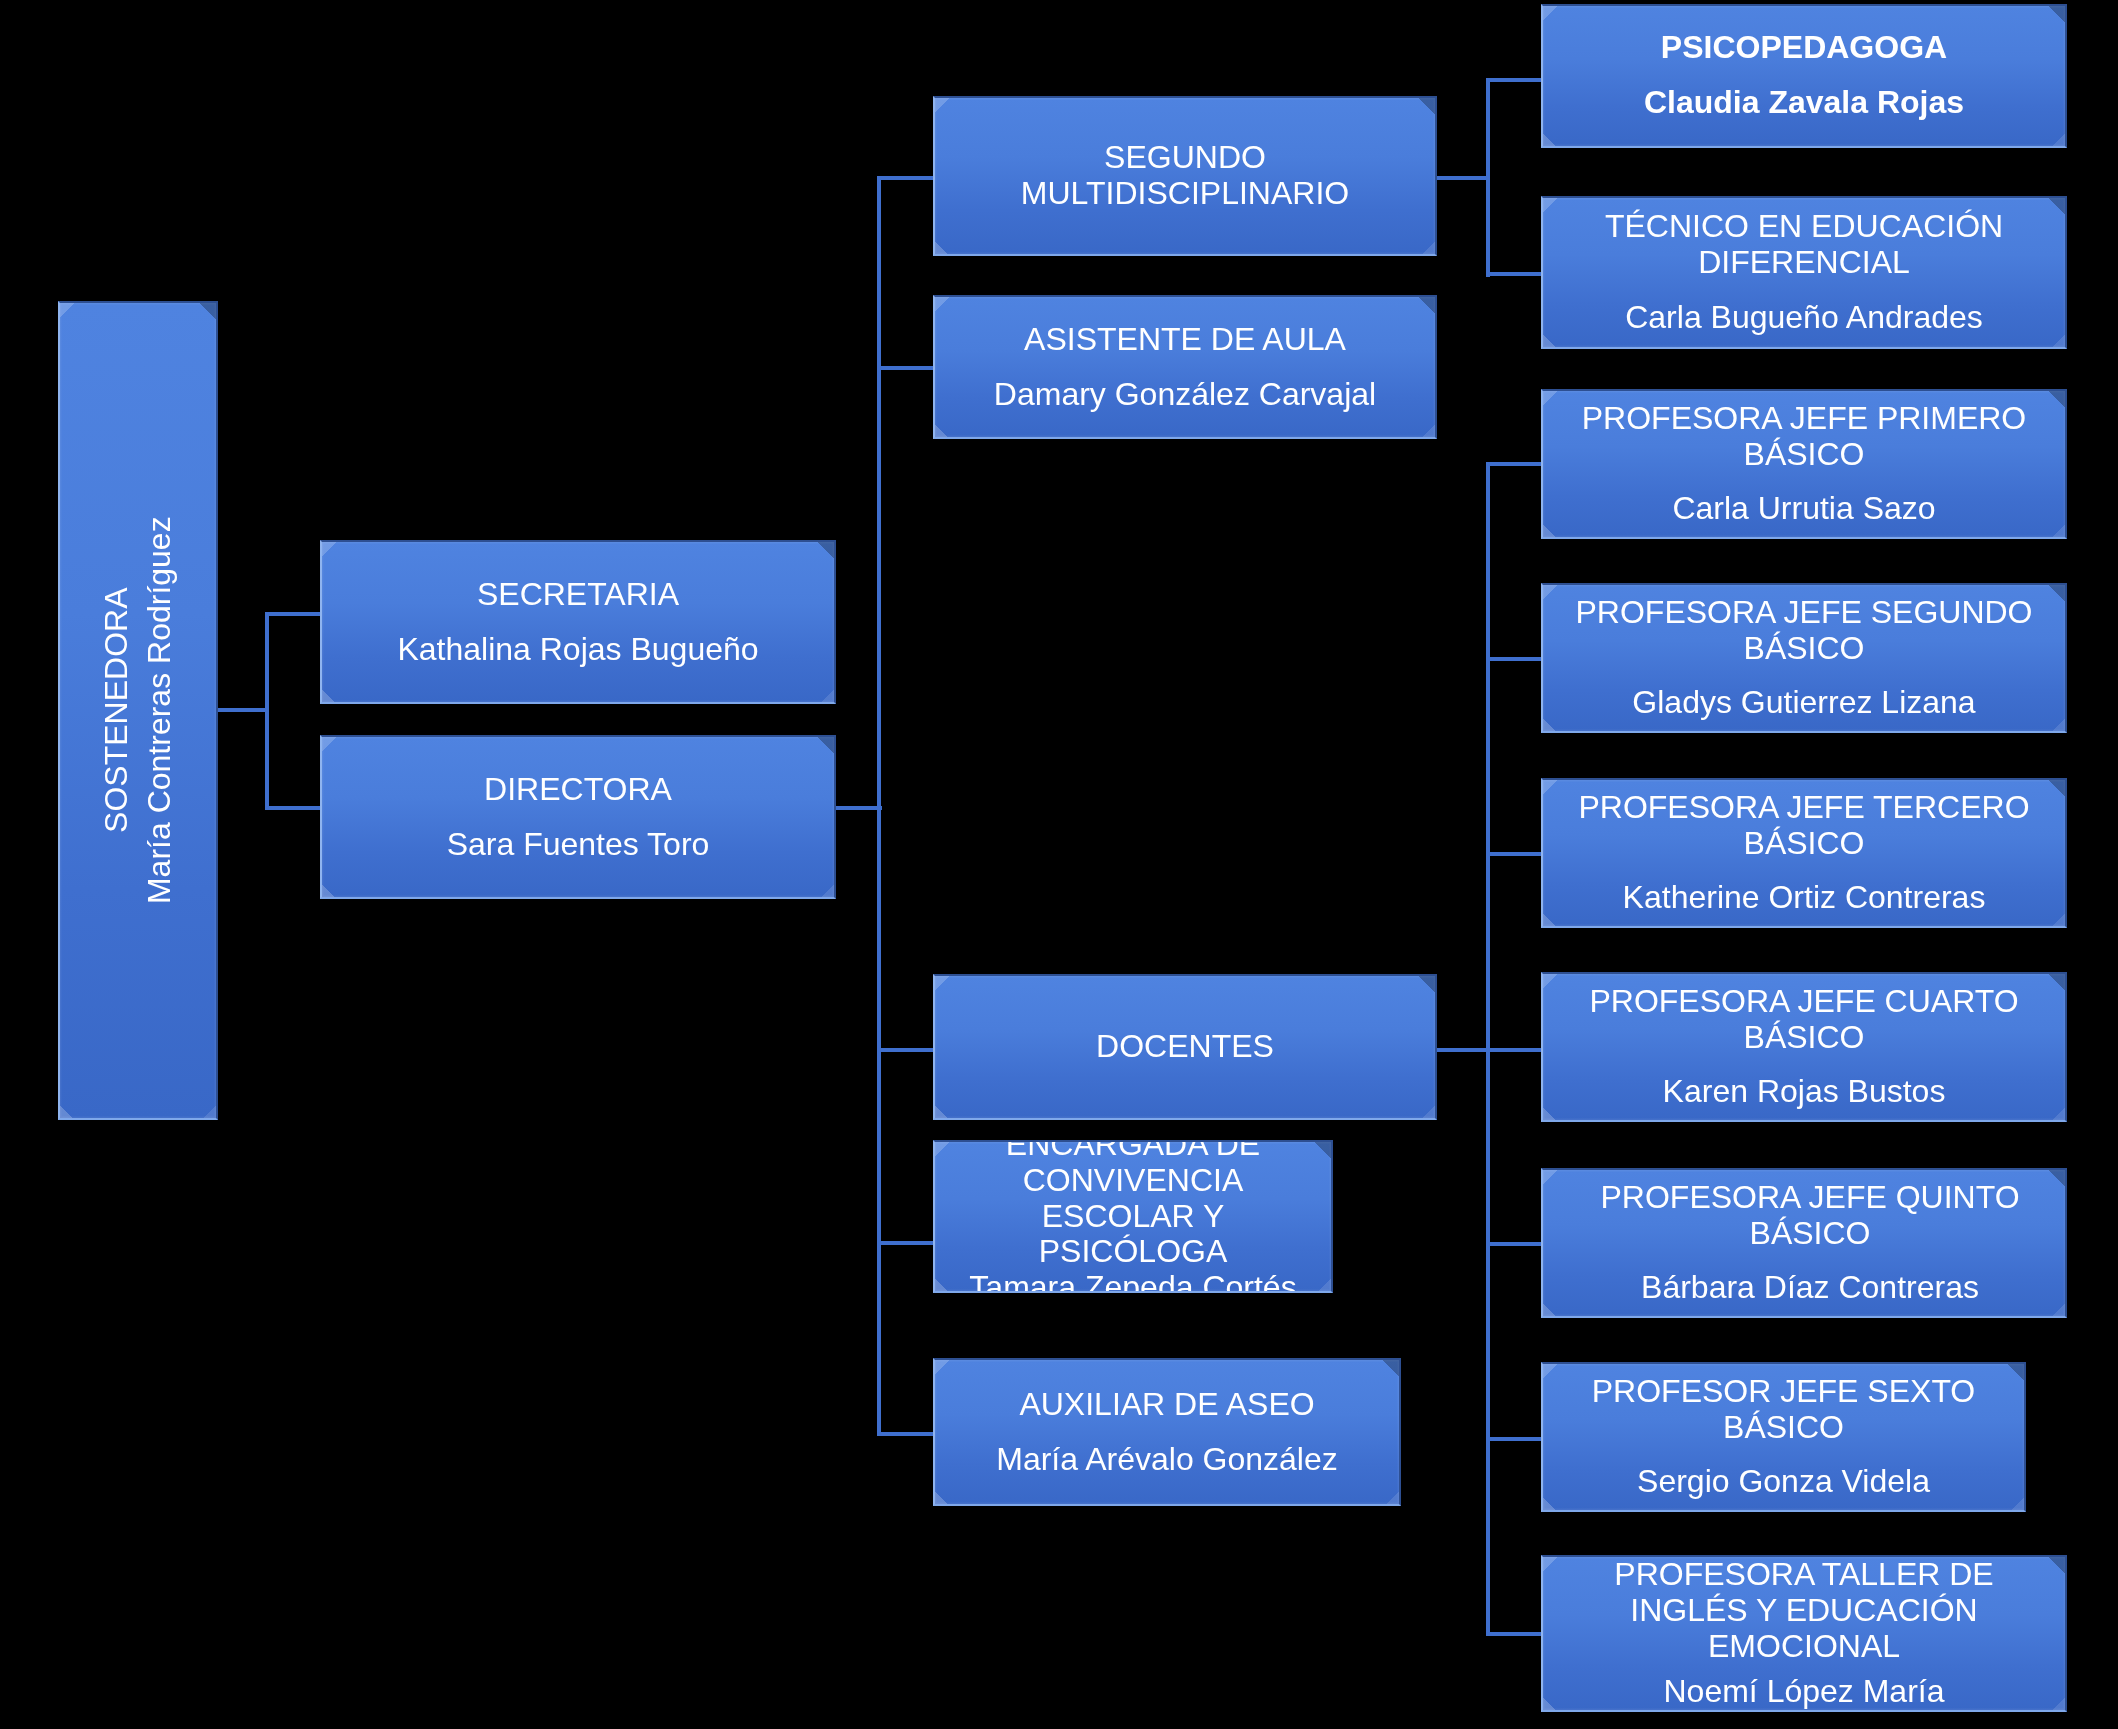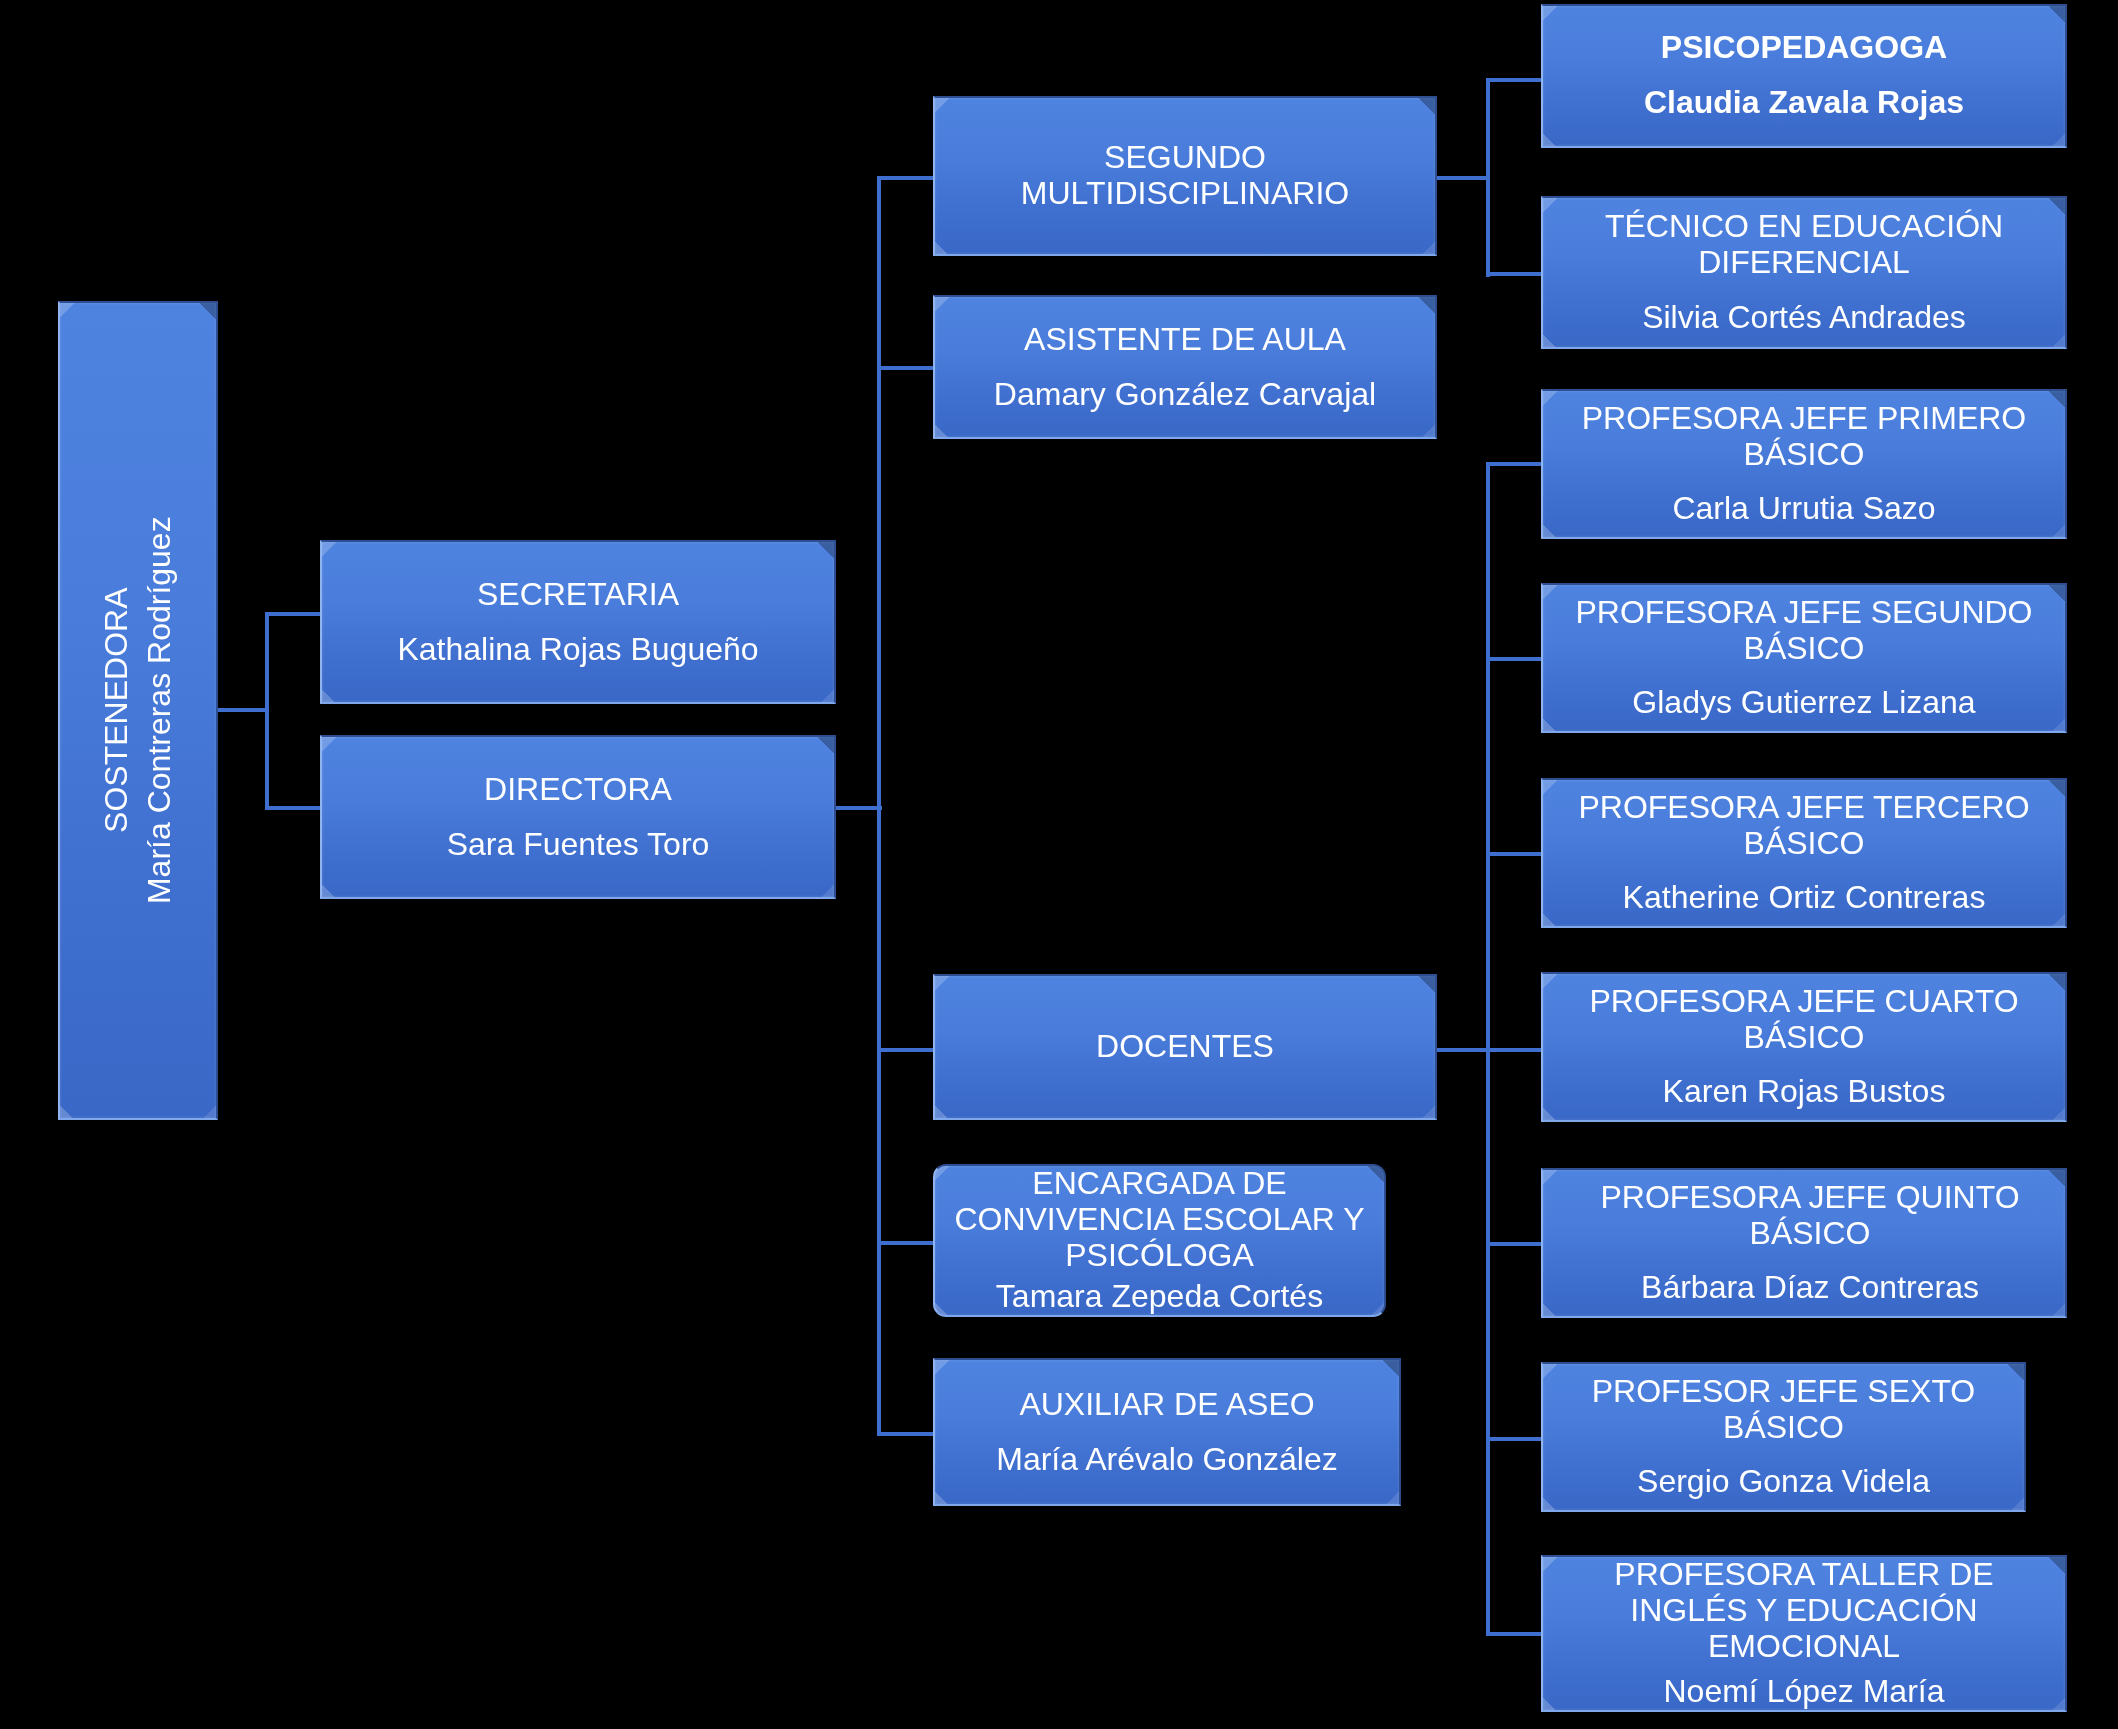--- a/index.html
+++ b/index.html
@@ -123,42 +123,42 @@
   <div class="node" style="left:933px;top:295px;width:504px;height:144px;">
     <span class="tline title">ASISTENTE DE AULA</span>
     <div class="gap"></div>
     <span class="tline name">Damary González Carvajal</span>
   </div>
 
   <div class="node" style="left:933px;top:974px;width:504px;height:146px;">
     <span class="tline title">DOCENTES</span>
   </div>
 
-  <div class="node" style="left:933px;top:1164px;width:453px;height:153px;border-radius:13px;">
+  <div class="node" style="left:933px;top:1140px;width:400px;height:153px;">
     <span class="tline title">ENCARGADA DE CONVIVENCIA ESCOLAR Y PSICÓLOGA</span>
     <div class="gap"></div>
     <span class="tline name">Tamara Zepeda Cortés</span>
   </div>
 
   <div class="node" style="left:933px;top:1358px;width:468px;height:148px;">
     <span class="tline title">AUXILIAR DE ASEO</span>
     <div class="gap"></div>
     <span class="tline name">María Arévalo González</span>
   </div>
 
   <div class="node" style="left:1541px;top:3.6px;width:526px;height:144px;font-weight:bold;">
     <span class="tline title">PSICOPEDAGOGA</span>
     <div class="gap"></div>
     <span class="tline name">Claudia Zavala Rojas</span>
   </div>
 
   <div class="node" style="left:1541px;top:196px;width:526px;height:153px;">
     <span class="tline title">TÉCNICO EN EDUCACIÓN DIFERENCIAL</span>
     <div class="gap"></div>
-    <span class="tline name">Silvia Cortés Andrades</span>
+    <span class="tline name">Carla Bugueño Andrades</span>
   </div>
 
   <div class="node" style="left:1541px;top:389px;width:526px;height:150px;">
     <span class="tline title">PROFESORA JEFE PRIMERO BÁSICO</span>
     <div class="gap"></div>
     <span class="tline name">Carla Urrutia Sazo</span>
   </div>
 
   <div class="node" style="left:1541px;top:583px;width:526px;height:150px;">
     <span class="tline title">PROFESORA JEFE SEGUNDO BÁSICO</span>

